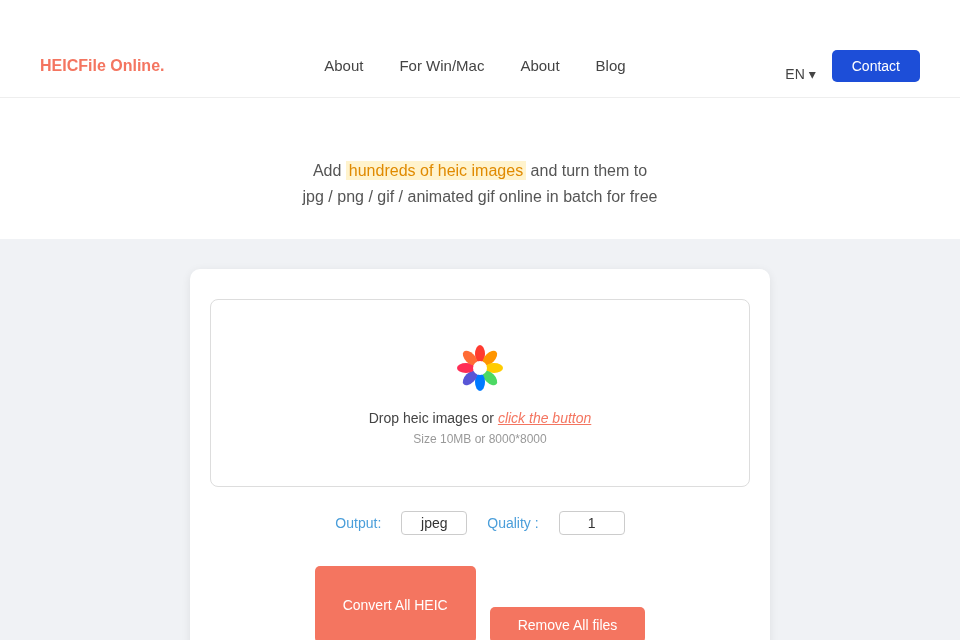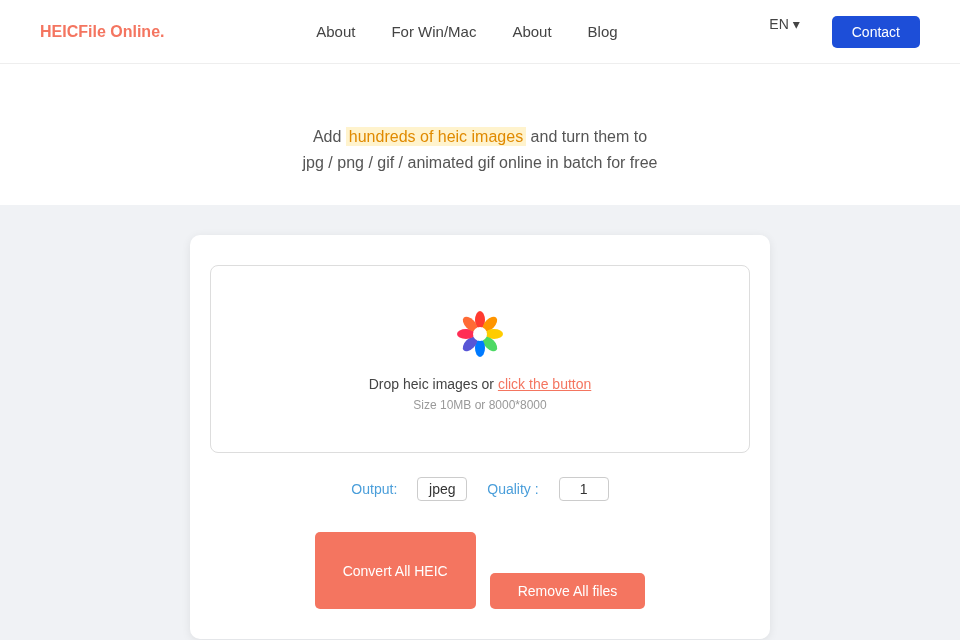--- a/index.html
+++ b/index.html
@@ -7,40 +7,41 @@
 
     
     header {
       display: flex;
       align-items: center;
       justify-content: space-between;
       padding: 0 40px;
       height: 64px;
       border-bottom: 1px solid #eee;
       background: #fff;
+      margin-top: 34px;
     }
     .logo {
       font-size: 16px;
       font-weight: 700;
       color: #222;
     }
     .logo span { color: #f47560; }
     nav {
       display: flex;
       gap: 36px;
     }
     nav a {
       text-decoration: none;
       color: #444;
       font-size: 15px;
     }
     .header-right {
       display: flex;
-      align-items: flex-start;
-      gap: 32px;
+      align-items: flex-end;
+      gap: 16px;
     }
     .lang-btn {
       background: none;
       border: none;
       cursor: pointer;
       font-size: 14px;
       color: #444;
     }
     .contact-btn {
       background: #1d4ed8;
@@ -109,20 +110,21 @@
 
     .drop-text {
       font-size: 14px;
       color: #444;
       margin-bottom: 6px;
     }
     .drop-text .click-link {
       color: #f47560;
       text-decoration: underline;
       cursor: pointer;
+      font-style: italic;
     }
     .drop-subtext {
       font-size: 12px;
       color: #999;
     }
 
     
     .controls-row {
       display: flex;
       align-items: center;
@@ -132,21 +134,21 @@
     }
     .control-label {
       font-size: 14px;
       color: #4a9eda;
     }
     .control-input {
       border: 1px solid #ccc;
       border-radius: 4px;
       padding: 3px 8px;
       font-size: 14px;
-      width: 50px;
+      width: 66px;
       text-align: center;
       color: #333;
     }
 
     
     .buttons-row {
       display: flex;
       justify-content: center;
       gap: 14px;
     }

